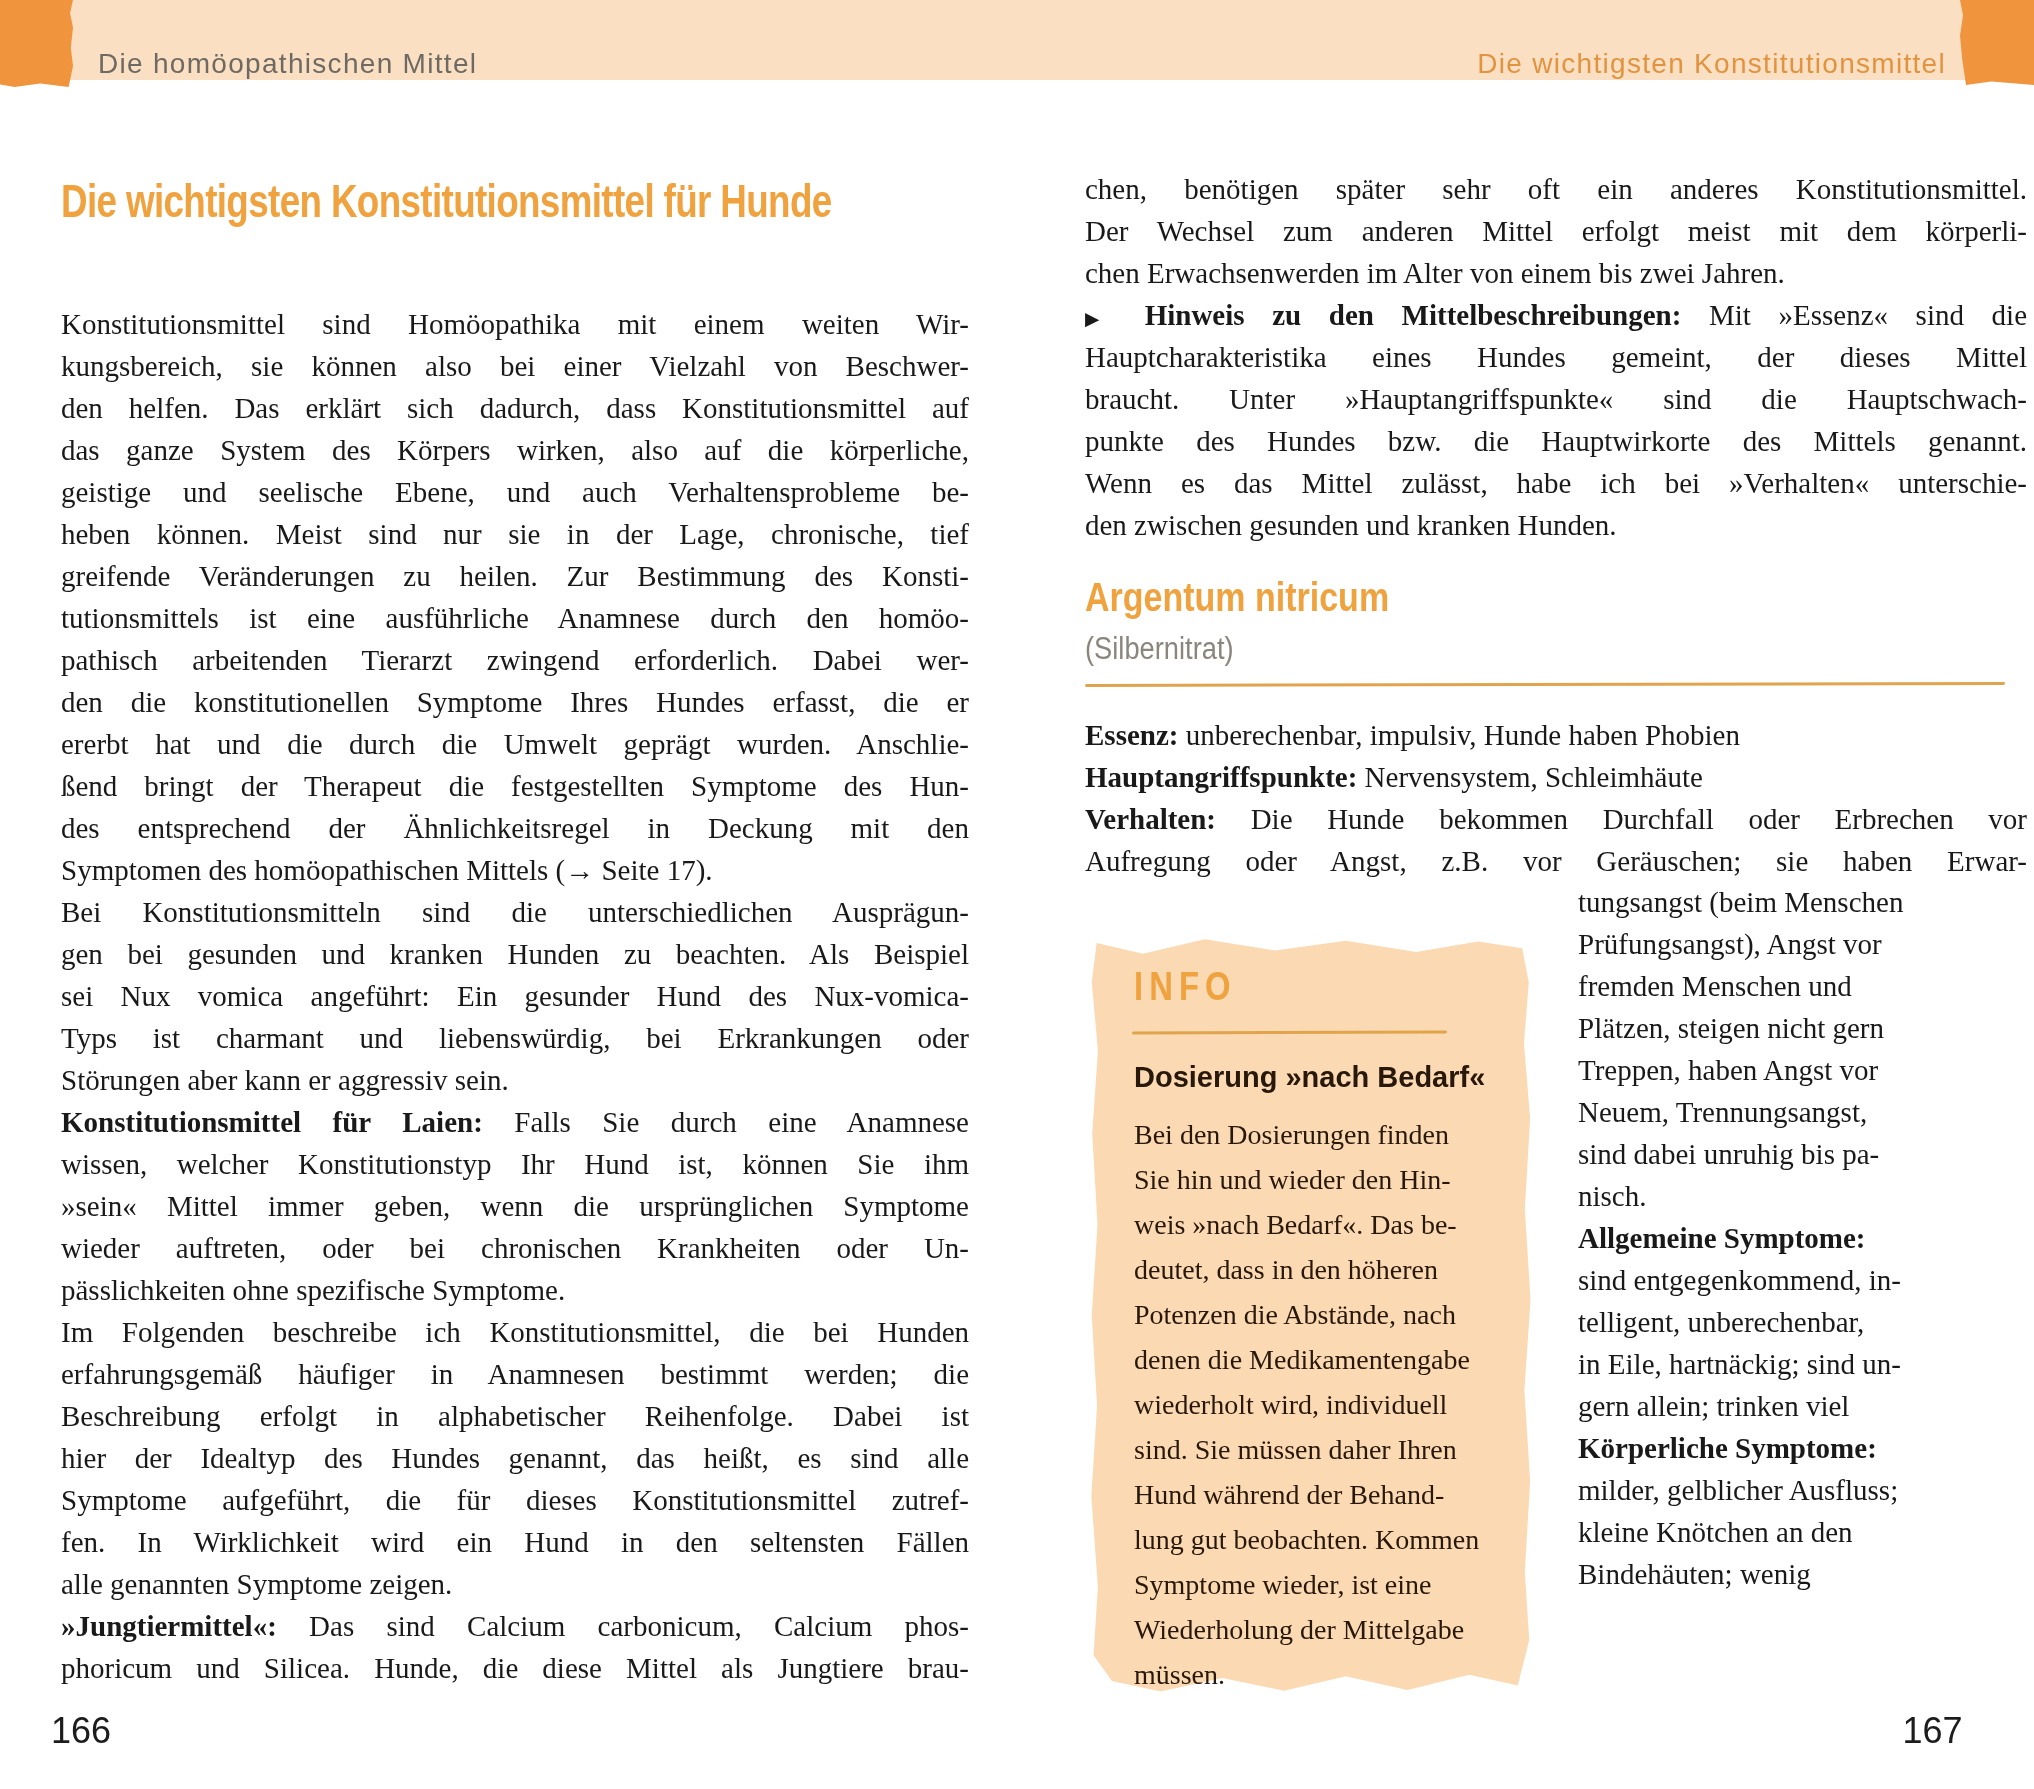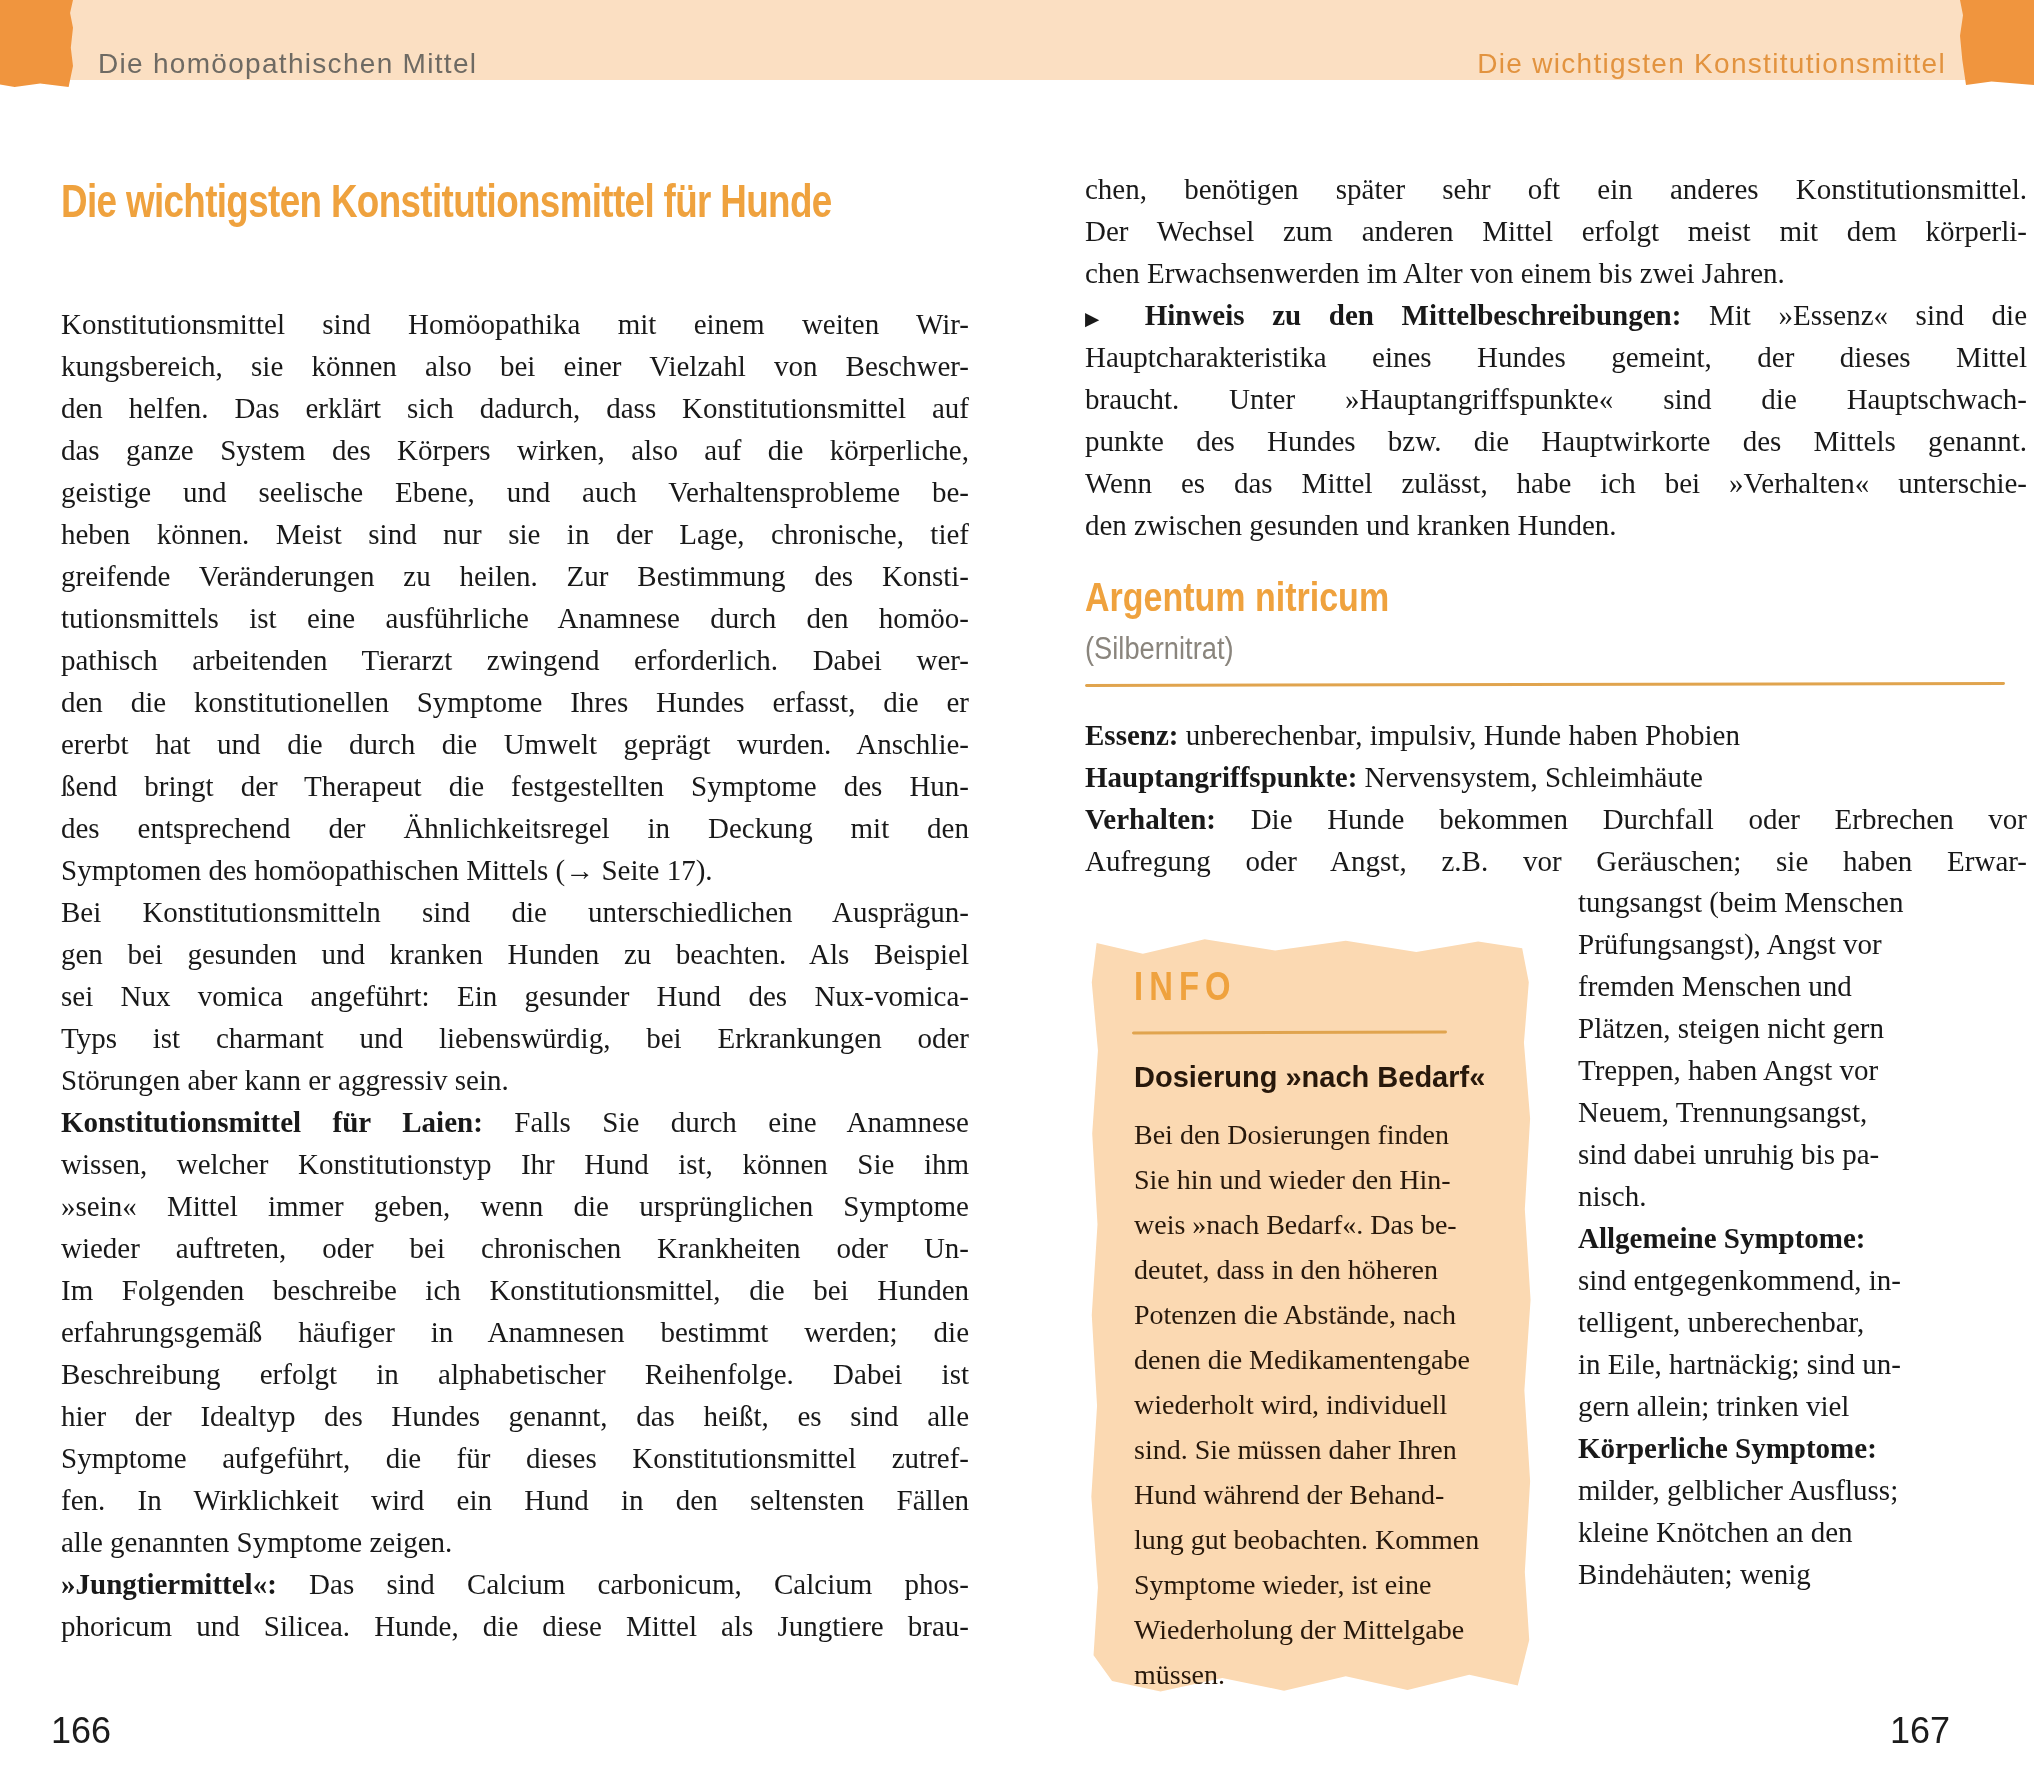--- a/index.html
+++ b/index.html
@@ -63,21 +63,21 @@
     font-size:41px;letter-spacing:7.6px;color:var(--title-orange);
     transform:scaleX(0.8);transform-origin:left top;}
   .info-rule{left:1132px;top:1031px;width:315px;height:3.4px;background:var(--rule);
     border-radius:1.7px;transform:rotate(-0.2deg);}
   .info-heading{left:1134px;top:1061px;width:390px;font-family:"Liberation Sans",sans-serif;
     font-weight:700;font-size:29px;color:var(--info-ink);}
   .info-lines{left:1134px;top:1112px;width:383px;}
 
   .pagenum{font-family:"Liberation Sans",sans-serif;font-size:36px;color:var(--pagenum);}
   .pn-left{left:51px;top:1710px;}
-  .pn-right{left:1890px;top:1710px;width:85px;text-align:left;}
+  .pn-right{left:1890px;top:1710px;width:85px;text-align:center;}
 </style>
 </head>
 <body>
 
 <div class="abs band"></div>
 <div class="abs block-left"></div>
 <div class="abs block-right"></div>
 <div class="abs hdr-text hdr-left">Die homöopathischen Mittel</div>
 <div class="abs hdr-text hdr-right">Die wichtigsten Konstitutionsmittel</div>
 
@@ -99,20 +99,21 @@
     <div class="line short"><span>Symptomen des homöopathischen Mittels (→ Seite 17).</span></div>
     <div class="line full"><span>Bei Konstitutionsmitteln sind die unterschiedlichen Ausprägun-</span></div>
     <div class="line full"><span>gen bei gesunden und kranken Hunden zu beachten. Als Beispiel</span></div>
     <div class="line full"><span>sei Nux vomica angeführt: Ein gesunder Hund des Nux-vomica-</span></div>
     <div class="line full"><span>Typs ist charmant und liebenswürdig, bei Erkrankungen oder</span></div>
     <div class="line short"><span>Störungen aber kann er aggressiv sein.</span></div>
     <div class="line full"><span class="b">Konstitutionsmittel für Laien:</span><span> Falls Sie durch eine Anamnese</span></div>
     <div class="line full"><span>wissen, welcher Konstitutionstyp Ihr Hund ist, können Sie ihm</span></div>
     <div class="line full"><span>»sein« Mittel immer geben, wenn die ursprünglichen Symptome</span></div>
     <div class="line full"><span>wieder auftreten, oder bei chronischen Krankheiten oder Un-</span></div>
+    <div class="line short"><span>pässlichkeiten ohne spezifische Symptome.</span></div>
     <div class="line full"><span>Im Folgenden beschreibe ich Konstitutionsmittel, die bei Hunden</span></div>
     <div class="line full"><span>erfahrungsgemäß häufiger in Anamnesen bestimmt werden; die</span></div>
     <div class="line full"><span>Beschreibung erfolgt in alphabetischer Reihenfolge. Dabei ist</span></div>
     <div class="line full"><span>hier der Idealtyp des Hundes genannt, das heißt, es sind alle</span></div>
     <div class="line full"><span>Symptome aufgeführt, die für dieses Konstitutionsmittel zutref-</span></div>
     <div class="line full"><span>fen. In Wirklichkeit wird ein Hund in den seltensten Fällen</span></div>
     <div class="line short"><span>alle genannten Symptome zeigen.</span></div>
     <div class="line full"><span class="b">»Jungtiermittel«:</span><span> Das sind Calcium carbonicum, Calcium phos-</span></div>
     <div class="line full"><span>phoricum und Silicea. Hunde, die diese Mittel als Jungtiere brau-</span></div>
   </div>

